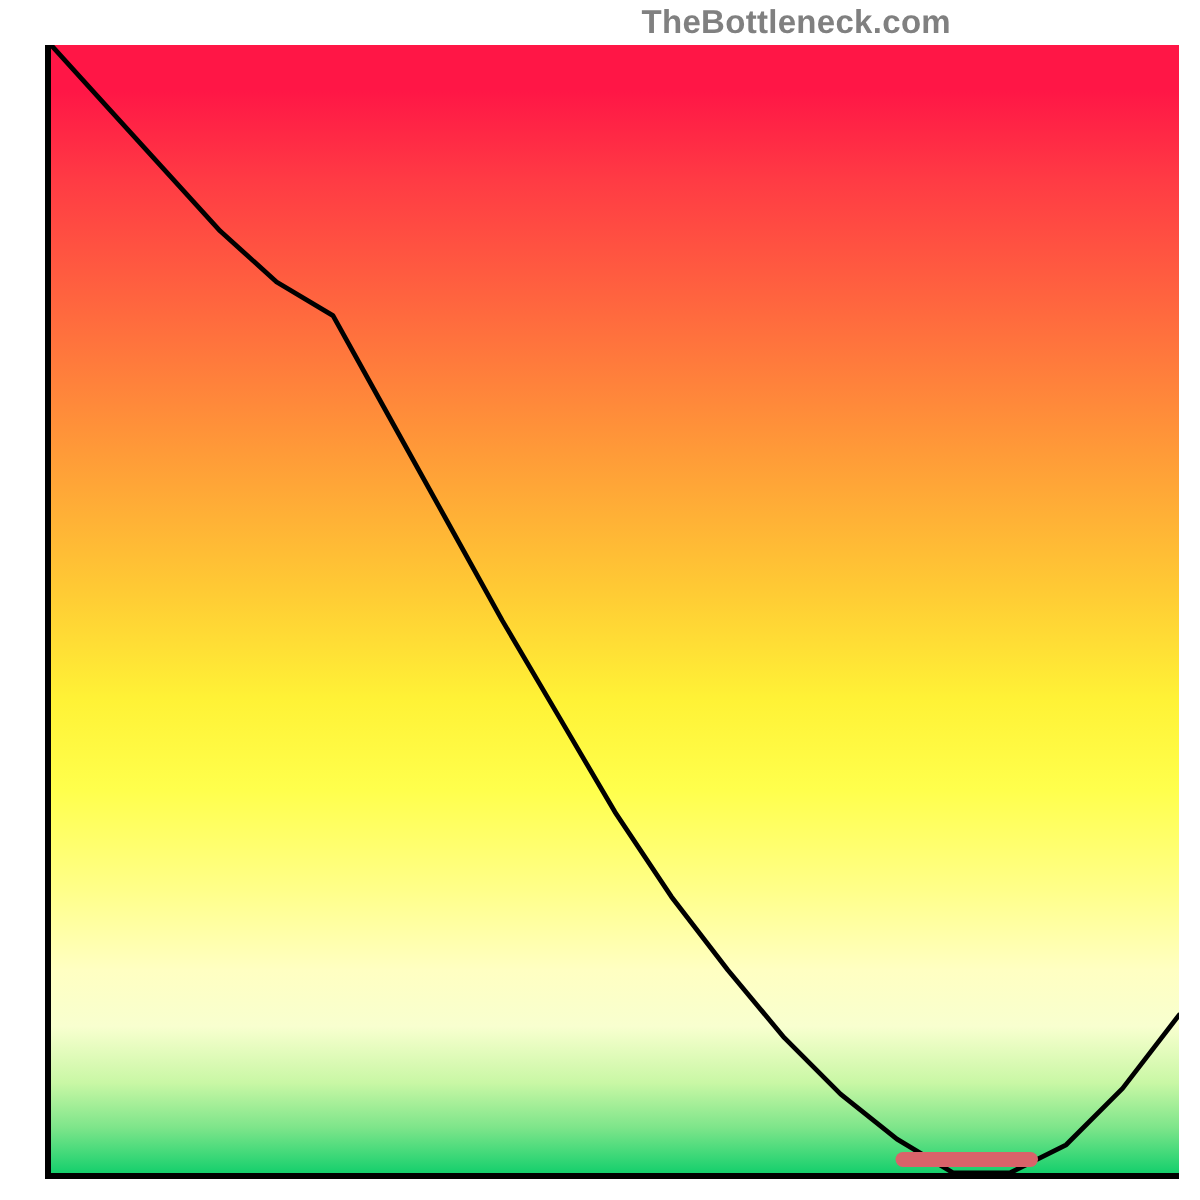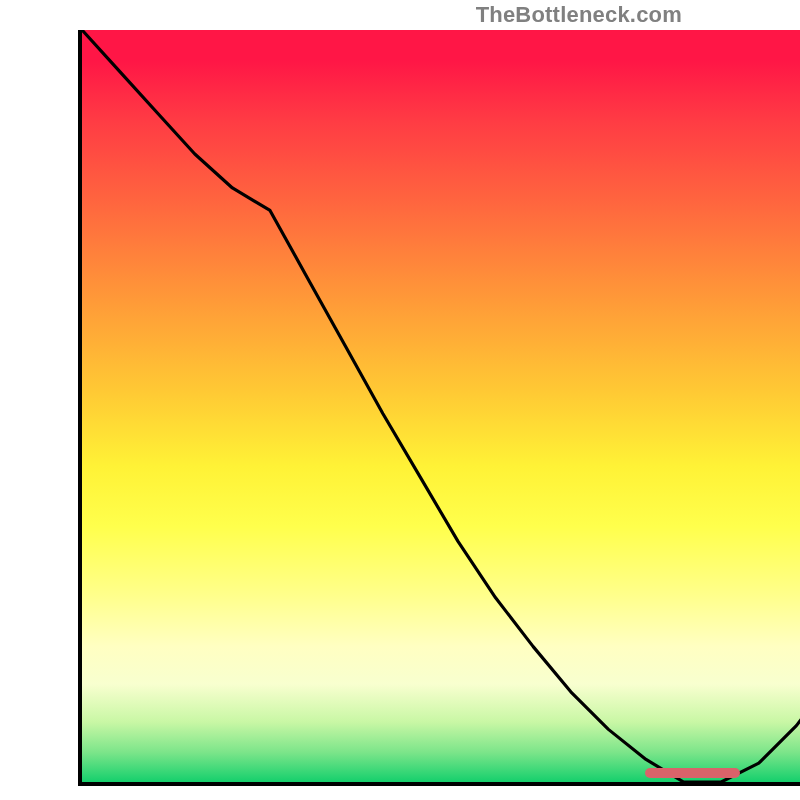--- a/index.html
+++ b/index.html
@@ -1,17 +1,17 @@
 <!DOCTYPE html>
 <html><head>
 <meta charset="utf-8">
 <style>
   * { margin: 0; padding: 0; box-sizing: border-box; }
   html, body { width: 800px; height: 800px; overflow: hidden; background: #fff; }
-  .wrap { position: relative; width: 652px; height: 800px; margin-left: 48px; }
+  .wrap { position: relative; width: 652px; height: 800px; }
   .attribution {
     position: absolute;
     top: 2px;
     right: 18px;
     font-family: Arial, Helvetica, sans-serif;
     font-size: 22px;
     font-weight: bold;
     color: #808080;
     letter-spacing: 0.2px;
   }

